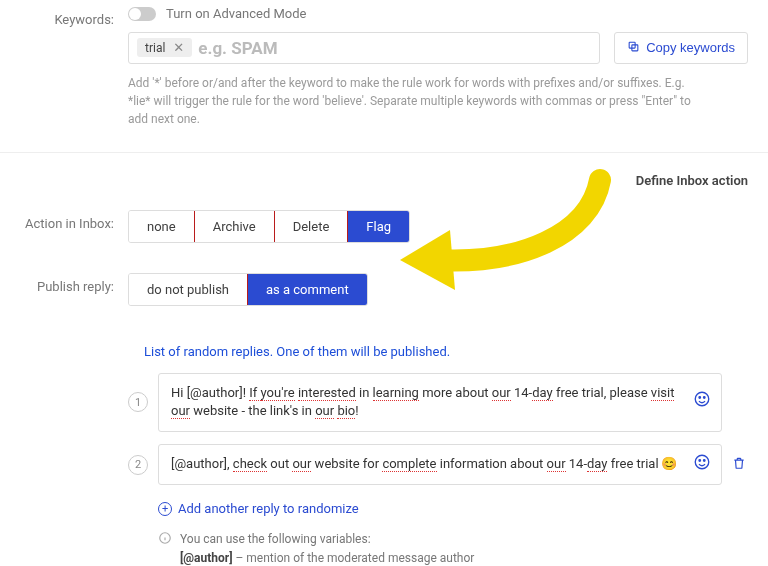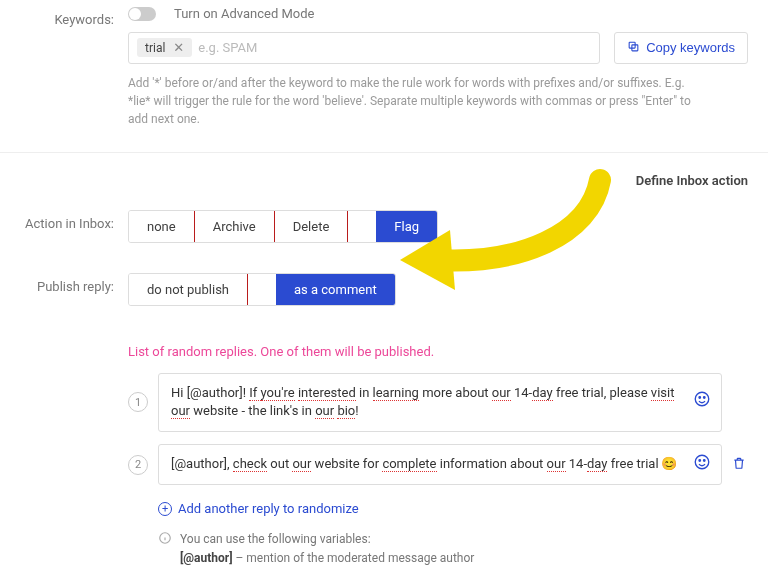--- a/index.html
+++ b/index.html
@@ -10,59 +10,59 @@
     background: #fff;
     width: 768px;
     height: 566px;
     overflow: hidden;
     position: relative;
   }
   .row { display: flex; align-items: flex-start; padding: 6px 20px; }
   .label-col { width: 108px; text-align: right; padding-right: 14px; font-size: 13px; color: #777; padding-top: 6px; flex: 0 0 108px;}
   .content-col { flex: 1; }
   .toggle {
-    display: inline-flex; align-items: center; gap: 18px; font-size: 13px; color: #777;
+    display: inline-flex; align-items: center; gap: 10px; font-size: 13px; color: #777;
   }
   .toggle-track {
     width: 28px; height: 14px; background: #ccc; border-radius: 8px; position: relative;
   }
   .toggle-knob {
     width: 12px; height: 12px; background: #fff; border-radius: 50%;
     position: absolute; top: 1px; left: 1px;
   }
   .keywords-row { display: flex; gap: 14px; margin-top: 8px; }
   .keywords-input-wrap {
     border: 1px solid #ddd; border-radius: 3px; display: flex; align-items: center;
     padding: 5px 8px; flex: 1; min-height: 32px;
   }
   .chip {
     background: #eee; border-radius: 3px; padding: 2px 4px 2px 8px; font-size: 12px; color: #444;
     display: inline-flex; align-items: center; gap: 4px;
   }
   .chip-x { color: #888; font-size: 13px; cursor: pointer; padding: 0 4px;}
-  .placeholder { color: #bbb; margin-left: 6px; font-size: 13px;}
+  .placeholder { color: #bbb; margin-left: 6px; font-size: 17px; font-weight: bold;}
   .copy-btn {
     border: 1px solid #ddd; border-radius: 3px; color: #2b4bd1; background: #fff;
     padding: 7px 12px; font-size: 13px; display: inline-flex; align-items: center; gap: 6px;
     cursor: pointer;
   }
   .help-text {
     font-size: 12px; color: #9a9a9a; line-height: 1.5; margin-top: 10px;
     padding-right: 40px;
   }
   .divider { border-top: 1px solid #eee; margin: 18px 0 14px 0; }
   .section-title { font-weight: 600; color: #444; font-size: 13px; margin-bottom: 10px; text-align: right;}
   .btn-group { display: inline-flex; border: 1px solid #ddd; border-radius: 3px; overflow: hidden; }
   .btn-seg {
     padding: 8px 18px; font-size: 13px; background: #fff; color: #404040; border-right: 1px solid #b91c1c;
     cursor: pointer;
   }
   .btn-seg:last-child { border-right: none;}
-  .btn-seg.active { background: #2b4bd1; color: #fff; margin-left: 28px; }
-  .replies-desc { font-size: 13px; color: #ec4899; margin: 26px 0 14px 0;}
+  .btn-seg.active { background: #2b4bd1; color: #fff; }
+  .replies-desc { font-size: 13px; color: #1d4ed8; margin: 26px 0 14px 16px;}
   .reply-row { display: flex; align-items: center; gap: 10px; margin-bottom: 12px; }
   .reply-num {
     width: 20px; height: 20px; border: 1px solid #ccc; border-radius: 50%;
     display: flex; align-items: center; justify-content: center; font-size: 11px; color: #888;
     flex: 0 0 20px;
   }
   .reply-box {
     flex: 1; border: 1px solid #ddd; border-radius: 3px; padding: 10px 38px 10px 12px;
     font-size: 13px; color: #333; line-height: 1.45; position: relative;
     min-height: 40px; display: flex; align-items: center;

